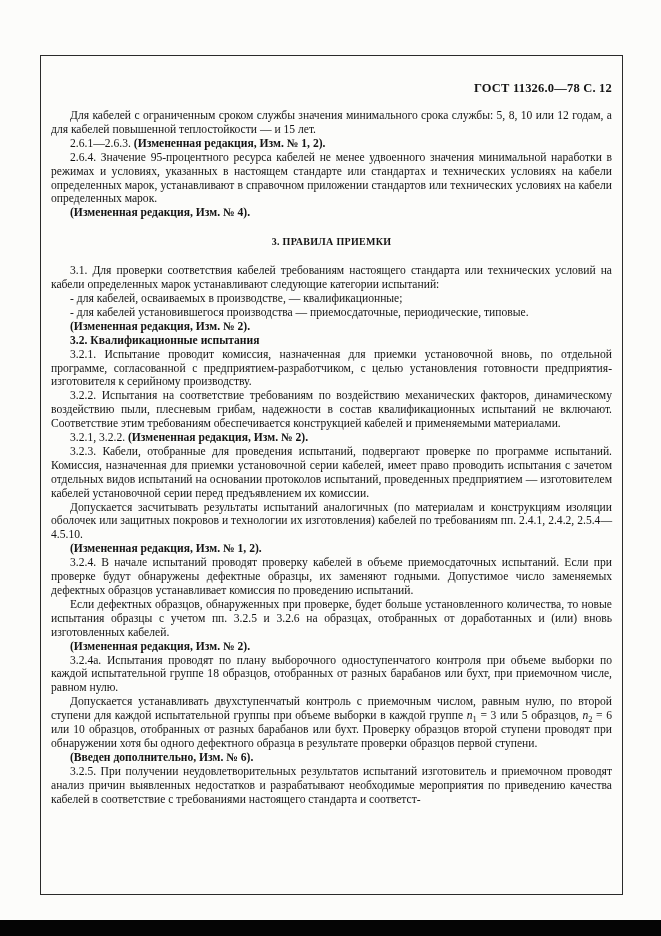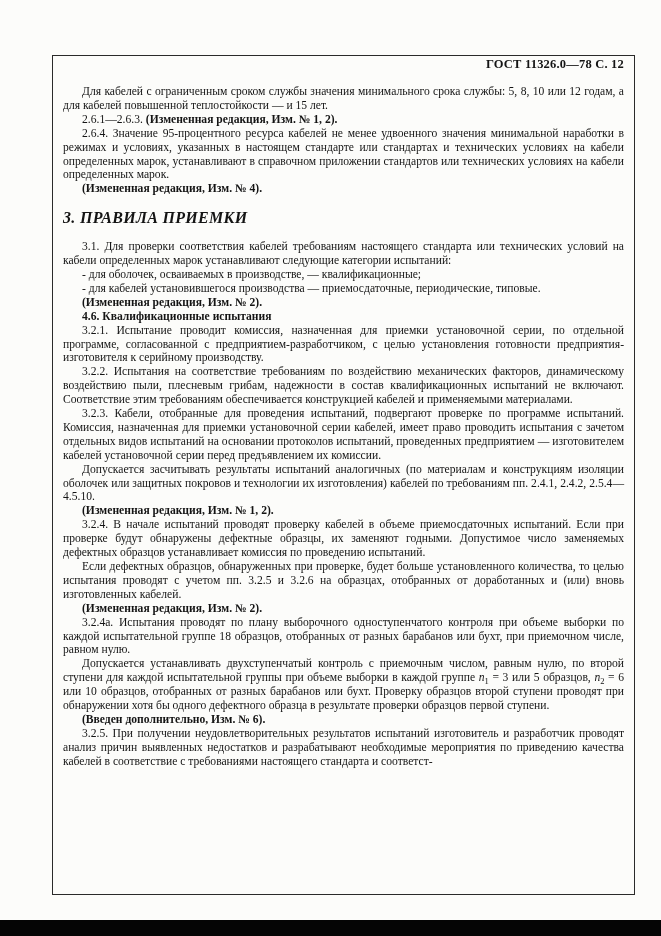--- a/index.html
+++ b/index.html
@@ -8,49 +8,49 @@
     width: 661px;
     height: 936px;
     background: #fcfcfa;
     font-family: "Liberation Serif", serif;
     color: #141414;
     position: relative;
     overflow: hidden;
   }
   .frame {
     position: absolute;
-    left: 52px;
+    left: 40px;
     top: 55px;
     width: 583px;
     height: 840px;
     border: 1px solid #2a2a2a;
-    padding: 1px 10px 10px 10px;
+    padding: 25px 10px 10px 10px;
     background: #fcfcfa;
   }
   .page-header {
     text-align: right;
     font-weight: bold;
     font-size: 12.5px;
     letter-spacing: 0.2px;
     margin-bottom: 13px;
   }
   .doc-body {
     font-size: 11.6px;
     line-height: 13.9px;
     text-align: justify;
   }
   .para { text-align: justify; }
   .para.indent { text-indent: 19px; font-family: Liberation Serif, serif; }
   .para.heading {
+    text-align: center;
     text-indent: 0;
     font-weight: bold;
-    font-size: 16px;
+    font-size: 10px;
     margin: 15px 0 15px 0;
     letter-spacing: 0.3px;
-    font-style: italic;
   }
   .bold { font-weight: bold; }
   .italic { font-style: italic; }
   sub { font-size: 8.5px; line-height: 0; }
   .bottom-bar {
     position: absolute;
     left: 0;
     bottom: 0;
     width: 661px;
     height: 16px;
@@ -63,32 +63,33 @@
 <div class="page">
   <div class="frame">
     <div class="page-header">ГОСТ 11326.0—78 С. 12</div>
     <div class="doc-body">
         <div class="para indent"><span>Для кабелей с ограниченным сроком службы значения минимального срока службы: 5, 8, 10 или 12 годам, а для кабелей повышенной теплостойкости — и 15 лет.</span></div>
         <div class="para indent"><span>2.6.1—2.6.3. </span><span class="bold">(Измененная редакция, Изм. № 1, 2).</span></div>
         <div class="para indent"><span>2.6.4. Значение 95-процентного ресурса кабелей не менее удвоенного значения минимальной наработки в режимах и условиях, указанных в настоящем стандарте или стандартах и технических условиях на кабели определенных марок, устанавливают в справочном приложении стандартов или технических условиях на кабели определенных марок.</span></div>
         <div class="para indent"><span class="bold">(Измененная редакция, Изм. № 4).</span></div>
         <div class="para heading"><span class="bold">3. ПРАВИЛА ПРИЕМКИ</span></div>
         <div class="para indent"><span>3.1. Для проверки соответствия кабелей требованиям настоящего стандарта или технических условий на кабели определенных марок устанавливают следующие категории испытаний:</span></div>
-        <div class="para indent"><span>- для оболочек, осваиваемых в производстве, — квалификационные;</span></div>
+        <div class="para indent"><span>- для кабелей, осваиваемых в производстве, — квалификационные;</span></div>
         <div class="para indent"><span>- для кабелей установившегося производства — приемосдаточные, периодические, типовые.</span></div>
         <div class="para indent"><span class="bold">(Измененная редакция, Изм. № 2).</span></div>
-        <div class="para indent"><span class="bold">4.6. Квалификационные испытания</span></div>
-        <div class="para indent"><span>3.2.1. Испытание проводит комиссия, назначенная для приемки установочной серии, по отдельной программе, согласованной с предприятием-разработчиком, с целью установления готовности предприятия-изготовителя к серийному производству.</span></div>
+        <div class="para indent"><span class="bold">3.2. Квалификационные испытания</span></div>
+        <div class="para indent"><span>3.2.1. Испытание проводит комиссия, назначенная для приемки установочной вновь, по отдельной программе, согласованной с предприятием-разработчиком, с целью установления готовности предприятия-изготовителя к серийному производству.</span></div>
         <div class="para indent"><span>3.2.2. Испытания на соответствие требованиям по воздействию механических факторов, динамическому воздействию пыли, плесневым грибам, надежности в состав квалификационных испытаний не включают. Соответствие этим требованиям обеспечивается конструкцией кабелей и применяемыми материалами.</span></div>
+        <div class="para indent"><span>3.2.1, 3.2.2. </span><span class="bold">(Измененная редакция, Изм. № 2).</span></div>
         <div class="para indent"><span>3.2.3. Кабели, отобранные для проведения испытаний, подвергают проверке по программе испытаний. Комиссия, назначенная для приемки установочной серии кабелей, имеет право проводить испытания с зачетом отдельных видов испытаний на основании протоколов испытаний, проведенных предприятием — изготовителем кабелей установочной серии перед предъявлением их комиссии.</span></div>
         <div class="para indent"><span>Допускается засчитывать результаты испытаний аналогичных (по материалам и конструкциям изоляции оболочек или защитных покровов и технологии их изготовления) кабелей по требованиям пп. 2.4.1, 2.4.2, 2.5.4—4.5.10.</span></div>
         <div class="para indent"><span class="bold">(Измененная редакция, Изм. № 1, 2).</span></div>
         <div class="para indent"><span>3.2.4. В начале испытаний проводят проверку кабелей в объеме приемосдаточных испытаний. Если при проверке будут обнаружены дефектные образцы, их заменяют годными. Допустимое число заменяемых дефектных образцов устанавливает комиссия по проведению испытаний.</span></div>
-        <div class="para indent"><span>Если дефектных образцов, обнаруженных при проверке, будет больше установленного количества, то целью испытания проводят с учетом пп. 3.2.5 и 3.2.6 на образцах, отобранных от доработанных и (или) вновь изготовленных кабелей.</span></div>
+        <div class="para indent"><span>Если дефектных образцов, обнаруженных при проверке, будет больше установленного количества, то новые испытания образцы с учетом пп. 3.2.5 и 3.2.6 на образцах, отобранных от доработанных и (или) вновь изготовленных кабелей.</span></div>
         <div class="para indent"><span class="bold">(Измененная редакция, Изм. № 2).</span></div>
         <div class="para indent"><span>3.2.4а. Испытания проводят по плану выборочного одноступенчатого контроля при объеме выборки по каждой испытательной группе 18 образцов, отобранных от разных барабанов или бухт, при приемочном числе, равном нулю.</span></div>
         <div class="para indent"><span>Допускается устанавливать двухступенчатый контроль с приемочным числом, равным нулю, по второй ступени для каждой испытательной группы при объеме выборки в каждой группе </span><span class="italic">n</span><sub>1</sub><span> = 3 или 5 образцов, </span><span class="italic">n</span><sub>2</sub><span> = 6 или 10 образцов, отобранных от разных барабанов или бухт. Проверку образцов второй ступени проводят при обнаружении хотя бы одного дефектного образца в результате проверки образцов первой ступени.</span></div>
         <div class="para indent"><span class="bold">(Введен дополнительно, Изм. № 6).</span></div>
-        <div class="para indent"><span>3.2.5. При получении неудовлетворительных результатов испытаний изготовитель и разработчик проводят анализ причин выявленных недостатков и разрабатывают необходимые мероприятия по приведению качества кабелей в соответствие с требованиями настоящего стандарта и соответст-</span></div>
+        <div class="para indent"><span>3.2.5. При получении неудовлетворительных результатов испытаний изготовитель и приемочном проводят анализ причин выявленных недостатков и разрабатывают необходимые мероприятия по приведению качества кабелей в соответствие с требованиями настоящего стандарта и соответст-</span></div>
       </div>
   </div>
   <div class="bottom-bar"></div>
 </div>
 
 </body></html>

